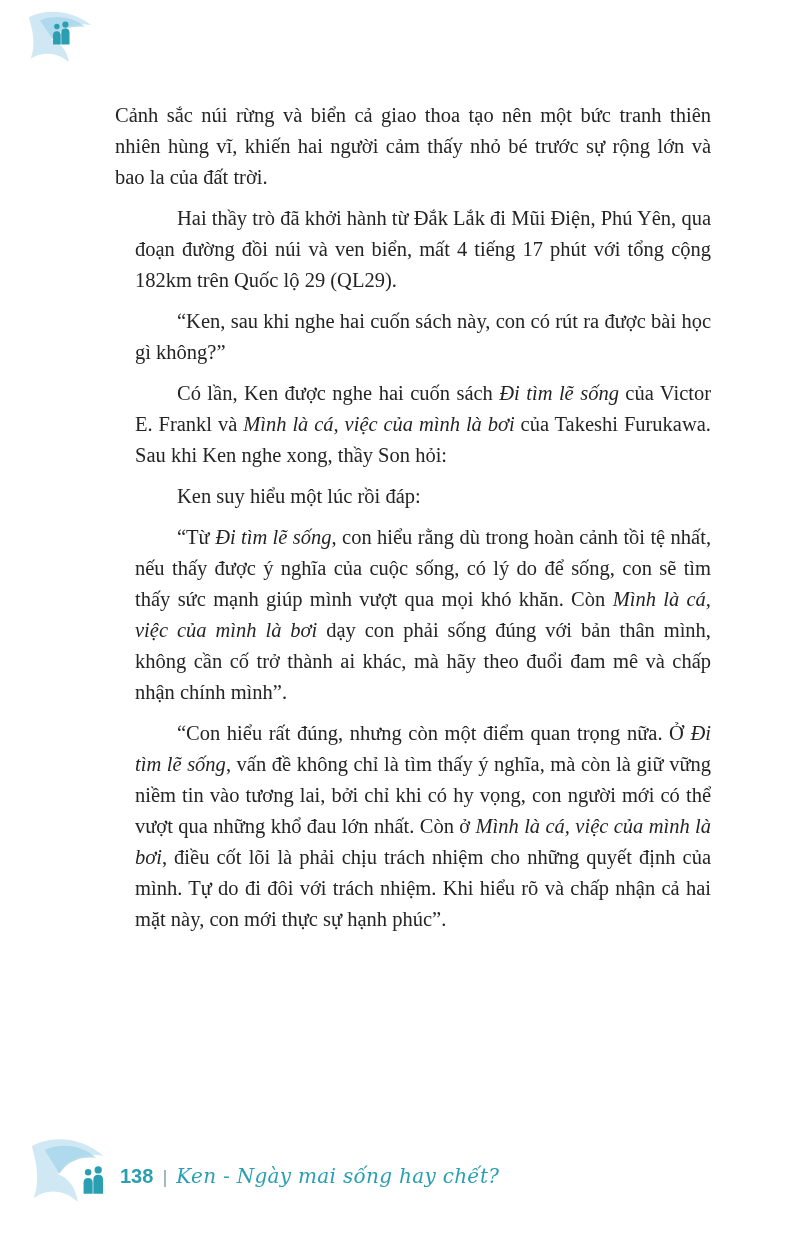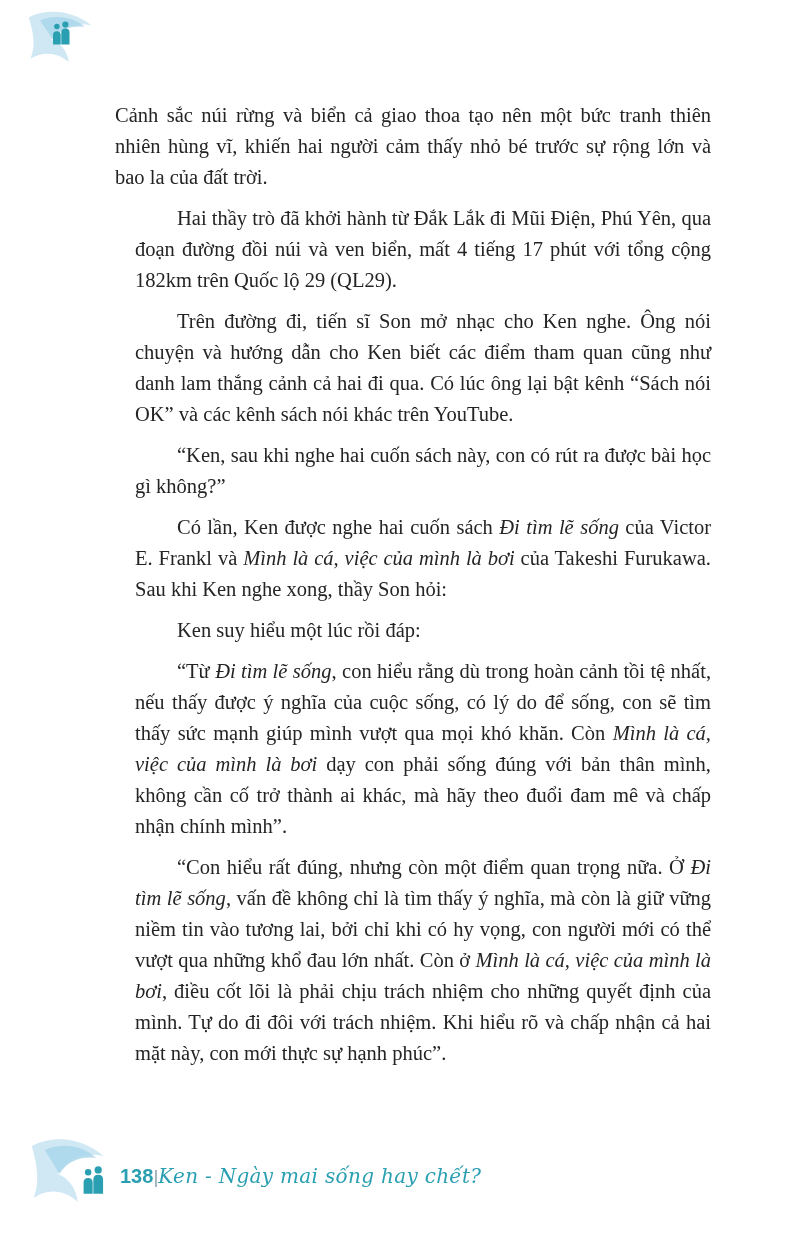--- a/index.html
+++ b/index.html
@@ -33,20 +33,21 @@
   .deco .people { position: absolute; }
   .deco-top .people { left: 28px; top: 12px; width: 22px; height: 30px; }
   .deco-bottom .people { left: 56px; top: 30px; width: 26px; height: 36px; }
 
   .footer {
     position: absolute;
     left: 120px;
     top: 1164px;
     display: flex;
     align-items: baseline;
+    gap: 9px;
     white-space: nowrap;
   }
   .page-num {
     font-family: "Liberation Sans", "DejaVu Sans", sans-serif;
     font-weight: 700;
     font-size: 20px;
     color: #2a9fb2;
   }
   .sep {
     font-family: "Liberation Sans", "DejaVu Sans", sans-serif;
@@ -78,21 +79,20 @@
         <path d="M5.5 43 V26 q0 -7 7 -7 q7 0 7 7 V43 Z"></path>
         <circle cx="28" cy="6.5" r="5.6"></circle>
         <path d="M20.5 43 V21.5 q0 -7.5 7.5 -7.5 q7.5 0 7.5 7.5 V43 Z"></path>
       </g>
     </svg>
   </div>
 
   <main class="content">
       <p class="para"><span>Cảnh sắc núi rừng và biển cả giao thoa tạo nên một bức tranh thiên nhiên hùng vĩ, khiến hai người cảm thấy nhỏ bé trước sự rộng lớn và bao la của đất trời.</span></p>
       <p class="para indent"><span>Hai thầy trò đã khởi hành từ Đắk Lắk đi Mũi Điện, Phú Yên, qua đoạn đường đồi núi và ven biển, mất 4 tiếng 17 phút với tổng cộng 182km trên Quốc lộ 29 (QL29).</span></p>
-      <p class="para indent"><span>Trên đường đi, tiến sĩ Son mở nhạc cho Ken nghe. Ông nói chuyện và hướng dẫn cho Ken biết các điểm tham quan cũng như danh lam thắng cảnh cả hai đi qua. Có lúc ông lại bật kênh “Sách nói OK” và các kênh sách nói khác trên YouTube.</span></p>
       <p class="para indent"><span>“Ken, sau khi nghe hai cuốn sách này, con có rút ra được bài học gì không?”</span></p>
       <p class="para indent"><span>Có lần, Ken được nghe hai cuốn sách </span><em>Đi tìm lẽ sống</em><span> của Victor E. Frankl và </span><em>Mình là cá, việc của mình là bơi</em><span> của Takeshi Furukawa. Sau khi Ken nghe xong, thầy Son hỏi:</span></p>
       <p class="para indent"><span>Ken suy hiểu một lúc rồi đáp:</span></p>
       <p class="para indent"><span>“Từ </span><em>Đi tìm lẽ sống</em><span>, con hiểu rằng dù trong hoàn cảnh tồi tệ nhất, nếu thấy được ý nghĩa của cuộc sống, có lý do để sống, con sẽ tìm thấy sức mạnh giúp mình vượt qua mọi khó khăn. Còn </span><em>Mình là cá, việc của mình là bơi</em><span> dạy con phải sống đúng với bản thân mình, không cần cố trở thành ai khác, mà hãy theo đuổi đam mê và chấp nhận chính mình”.</span></p>
       <p class="para indent"><span>“Con hiểu rất đúng, nhưng còn một điểm quan trọng nữa. Ở </span><em>Đi tìm lẽ sống</em><span>, vấn đề không chỉ là tìm thấy ý nghĩa, mà còn là giữ vững niềm tin vào tương lai, bởi chỉ khi có hy vọng, con người mới có thể vượt qua những khổ đau lớn nhất. Còn ở </span><em>Mình là cá, việc của mình là bơi</em><span>, điều cốt lõi là phải chịu trách nhiệm cho những quyết định của mình. Tự do đi đôi với trách nhiệm. Khi hiểu rõ và chấp nhận cả hai mặt này, con mới thực sự hạnh phúc”.</span></p>
     </main>
 
   <div class="deco deco-bottom">
     <svg class="swirl" viewBox="0 0 100 80" width="84" height="64" aria-hidden="true">
       <path d="M6 14 C30 2 62 6 84 24 C62 20 44 26 34 42 C46 46 54 56 56 70 C42 58 24 56 8 66 C16 48 10 28 6 14 Z" fill="#cfe8f4"></path>

